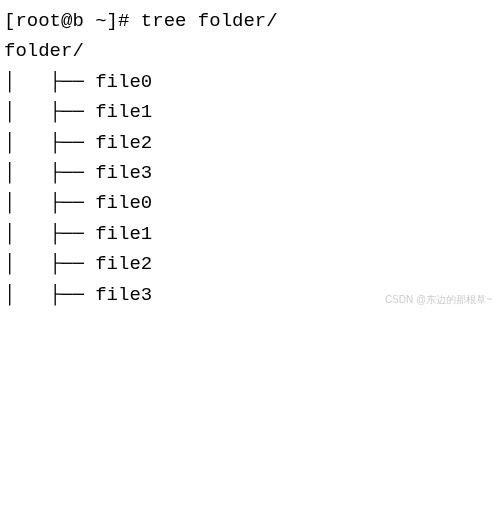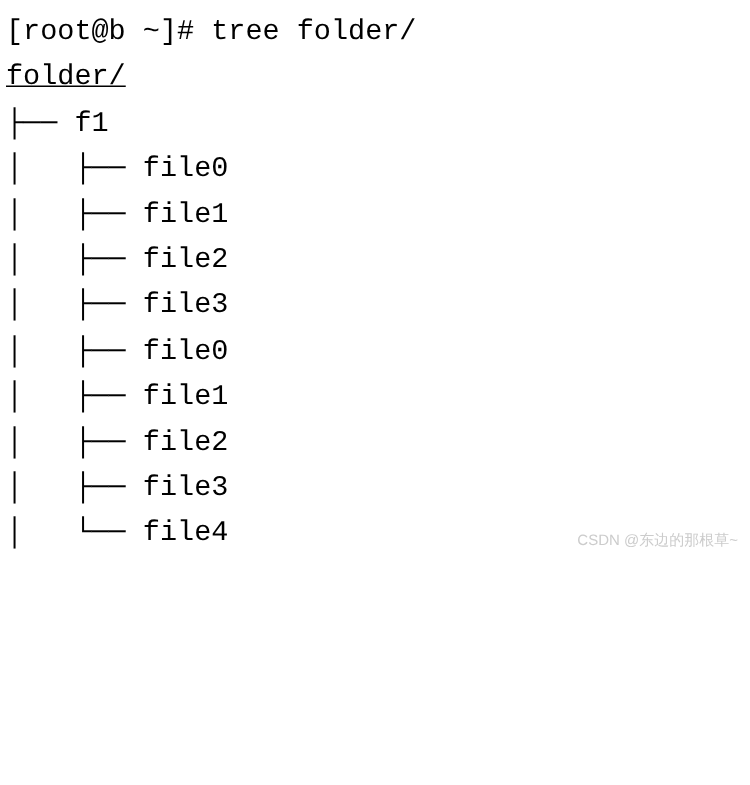--- a/index.html
+++ b/index.html
@@ -15,44 +15,41 @@
       color: #000000;
       padding: 6px 4px;
       width: 500px;
       position: relative;
     }
     .prompt-line {
       white-space: pre;
     }
     .root-folder {
       white-space: pre;
-      text-decoration: underline;
     }
     .tree-line {
       white-space: pre;
     }
     .watermark {
       position: absolute;
       bottom: 8px;
       right: 8px;
       font-size: 10px;
       color: #cccccc;
       font-family: sans-serif;
     }
   </style>
 </head>
 <body>
 
 <div class="prompt-line"><span>[root@b ~]# </span><span>tree folder/</span></div>
 <div class="root-folder">folder/</div>
 <div id="tree-container">
-    <div class="tree-line"><span></span><span>├── </span><span>f1</span></div>
     <div class="tree-line"><span>│   </span><span>├── </span><span>file0</span></div>
     <div class="tree-line"><span>│   </span><span>├── </span><span>file1</span></div>
     <div class="tree-line"><span>│   </span><span>├── </span><span>file2</span></div>
     <div class="tree-line"><span>│   </span><span>├── </span><span>file3</span></div>
     <div class="tree-line"><span>│   </span><span>├── </span><span>file0</span></div>
     <div class="tree-line"><span>│   </span><span>├── </span><span>file1</span></div>
     <div class="tree-line"><span>│   </span><span>├── </span><span>file2</span></div>
     <div class="tree-line"><span>│   </span><span>├── </span><span>file3</span></div>
-    <div class="tree-line"><span>│   </span><span>└── </span><span>file4</span></div>
   </div>
 <div class="watermark">CSDN @东边的那根草~</div>
 
 </body></html>

